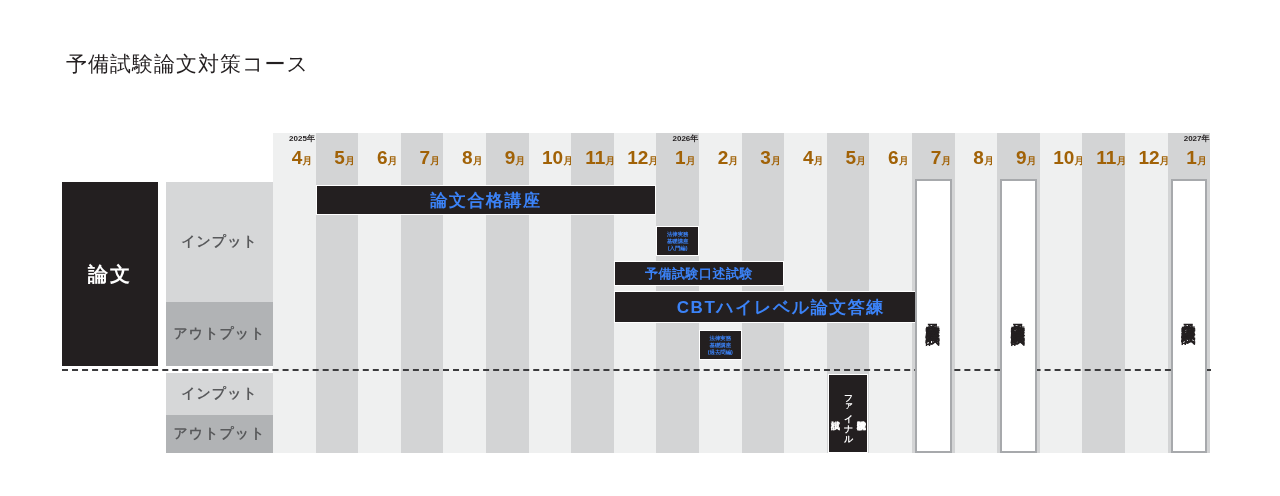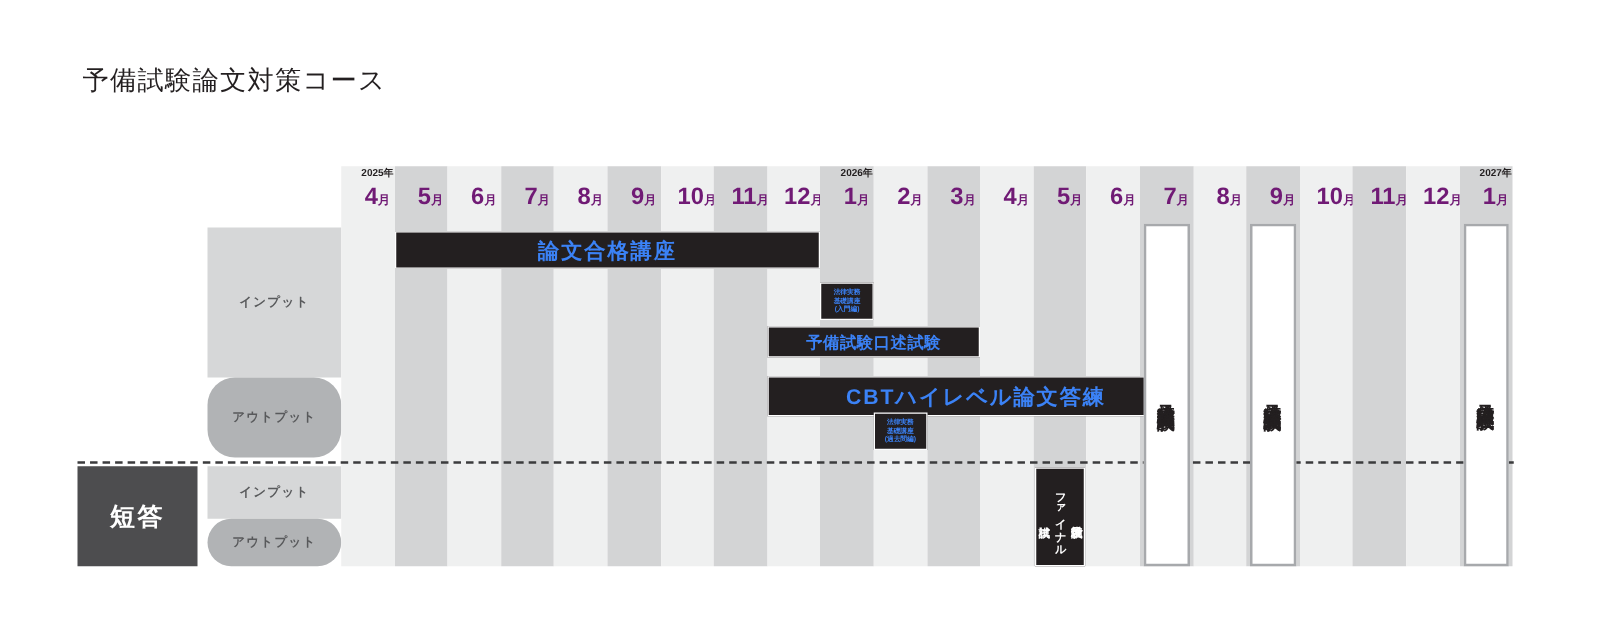--- a/index.html
+++ b/index.html
@@ -68,27 +68,27 @@
     background: #4d4d4f;
   }
 
   .io-cell {
     position: absolute;
     left: 104px;
     width: 107px;
     display: flex;
     align-items: center;
     justify-content: center;
-    font-size: 10px;
+    font-size: 14px;
     font-weight: bold;
     color: #58595b;
     letter-spacing: 1px;
   }
   .io-in  { background: #d6d7d8; }
-  .io-out { background: #b1b3b5; border-radius: 22px; }
+  .io-out { background: #b1b3b5; }
 
   .io-r-in  { top: 49px;  height: 120px; }
   .io-r-out { top: 169px; height: 64px;  }
   .io-t-in  { top: 240px; height: 42px;  }
   .io-t-out { top: 282px; height: 38px;  }
 
   
   .grid {
     position: absolute;
     left: 211px;
@@ -124,21 +124,21 @@
     color: #231f20;
     line-height: 9px;
   }
   .mo {
     position: absolute;
     bottom: 4px;
     left: 0;
     width: 100%;
     font-size: 19px;
     font-weight: bold;
-    color: #701a75;
+    color: #a16207;
     line-height: 19px;
     white-space: nowrap;
   }
   .mo .sfx { font-size: 10px; }
 
   
   .divider {
     position: absolute;
     left: 0;
     top: 236px;
@@ -222,30 +222,30 @@
 </style>
 </head>
 <body>
 
 <div class="page-title">予備試験論文対策コース</div>
 
 <div class="chart">
 
   <div class="label-col">
 
+    <div class="cat-cell cat-ronbun">
+      <span>論文</span>
+    </div>
     <div class="io-cell io-in io-r-in">
       <span>インプット</span>
     </div>
     <div class="io-cell io-out io-r-out">
       <span>アウトプット</span>
     </div>
 
-    <div class="cat-cell cat-tanto">
-      <span>短答</span>
-    </div>
     <div class="io-cell io-in io-t-in">
       <span>インプット</span>
     </div>
     <div class="io-cell io-out io-t-out">
       <span>アウトプット</span>
     </div>
   </div>
 
   <div class="grid" id="grid">
       <div class="col plain" style="left: 0px;"></div>
@@ -348,21 +348,21 @@
         <span>論文合格講座</span>
       </div>
       <div class="bar bar-tiny" style="left: 594.4px; width: 42.6px; top: 93px; height: 30px;">
         <div>法律実務</div>
         <div>基礎講座</div>
         <div>(入門編)</div>
       </div>
       <div class="bar bar-mid" style="left: 551.8px; width: 170.4px; top: 128px; height: 25px;">
         <span>予備試験口述試験</span>
       </div>
-      <div class="bar bar-main" style="left: 551.8px; width: 334px; top: 168px; height: 32px;">
+      <div class="bar bar-main" style="left: 551.8px; width: 334px; top: 158px; height: 32px;">
         <span>CBTハイレベル論文答練</span>
       </div>
       <div class="bar bar-tiny" style="left: 637px; width: 42.6px; top: 197px; height: 30px;">
         <div>法律実務</div>
         <div>基礎講座</div>
         <div>(過去問編)</div>
       </div>
       <div class="vbar" style="left: 765.8px; width: 40.6px; top: 241px; height: 79px;">
         <span>予備試験</span>
         <span>ファイナル</span>

